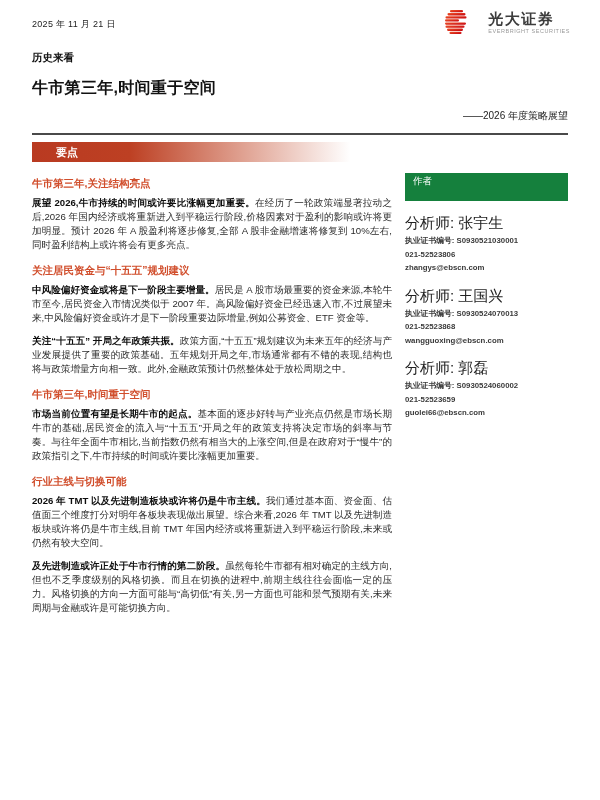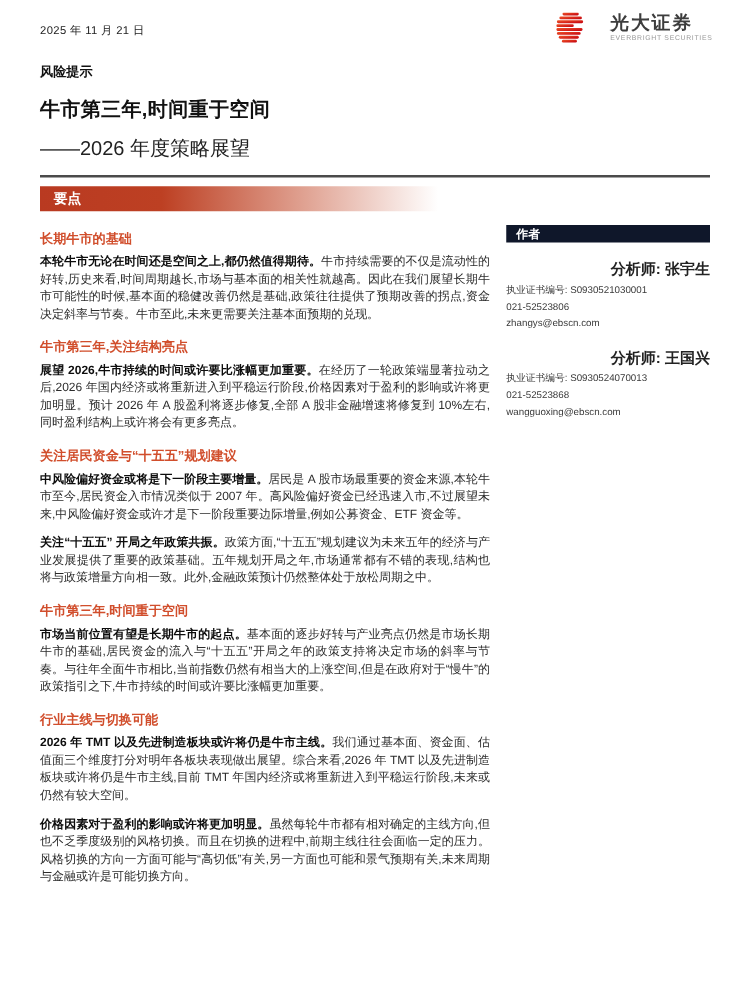--- a/index.html
+++ b/index.html
@@ -8,42 +8,42 @@
   .page {
     width:600px; height:800px; margin:0 auto; background:#ffffff;
     position:relative; padding:14px 32px 0 32px; overflow:hidden;
   }
   .date { font-size:9px; color:#222222; letter-spacing:0.3px; margin-top:4px; }
   .logo { position:absolute; top:10px; right:30px; display:flex; align-items:flex-start; gap:19px; }
   .logo-text .cn { font-size:15px; font-weight:bold; color:#3d3d3d; letter-spacing:1.5px; line-height:17px; }
   .logo-text .en { font-size:5.5px; color:#999999; letter-spacing:0.55px; margin-top:1px; }
   .category { margin-top:20px; font-size:10.5px; font-weight:bold; color:#111111; }
   .title { margin-top:13px; font-size:16px; font-weight:bold; color:#111111; letter-spacing:0.3px; }
-  .subtitle { margin-top:10px; font-size:16px; color:#222222; }
+  .subtitle { margin-top:10px; font-size:10px; color:#222222;text-align:right; }
   .divider { margin-top:10px; border-top:2px solid #4a4a4a; }
   .keypoints-banner {
     margin-top:7px; width:325px; height:20px; line-height:20px;
-    padding-left:11px; color:#ffffff; font-size:11px; font-weight:bold;
+    padding-left:24px; color:#ffffff; font-size:11px; font-weight:bold;
     background:linear-gradient(90deg,#b93a21 0%,#bd4023 30%,rgba(198,85,56,0.55) 65%,rgba(255,255,255,0) 98%);
   }
   .columns { display:flex; margin-top:9px; }
   .main-col { width:360px; }
   .gap-col { width:13px; }
   .side-col { width:163px; }
   .sec-h { font-size:10.5px; font-weight:bold; color:#d14e2c; margin:12px 0 5px 0; }
   section:first-child .sec-h { margin-top:6px; }
   .para { font-size:9.6px; line-height:14px; color:#2b2b2b; text-align:justify; margin-bottom:9px; }
   .para b { color:#0d0d0d; }
   .authors-banner {
-    background:#0f172a; color:#ffffff; font-size:9.5px; font-weight:bold;
-    height:14px; line-height:15px; padding-left:8px; margin-top:2px;
+    background:#15803d; color:#ffffff; font-size:9.5px; font-weight:normal;
+    height:28px; line-height:15px; padding-left:8px; margin-top:2px;
   }
   .analyst { margin-top:13px; }
-  .analyst-name { font-size:12px; font-weight:bold; color:#222222;text-align:right; }
-  .analyst-line { font-size:7.8px; color:#3a3a3a; line-height:11.5px; margin-top:2px; word-break:break-all; }
+  .analyst-name { font-size:15px; font-weight:normal; color:#222222; }
+  .analyst-line { font-size:7.8px; color:#3a3a3a; line-height:11.5px; margin-top:2px; word-break:break-all;font-weight:bold; }
 </style>
 </head>
 <body>
 
 <div class="page">
 
   <div class="date">2025 年 11 月 21 日</div>
 
   <div class="logo">
     <span>
@@ -65,59 +65,55 @@
           <rect x="4.5" y="21.7" width="12" height="2.3" rx="1.1"></rect>
         </g>
       </svg>
     </span>
     <div class="logo-text">
       <div class="cn">光大证券</div>
       <div class="en">EVERBRIGHT SECURITIES</div>
     </div>
   </div>
 
-  <div class="category">风险提示</div>
+  <div class="category">历史来看</div>
   <h1 class="title">牛市第三年,时间重于空间</h1>
   <div class="subtitle">——2026 年度策略展望</div>
 
   <div class="divider"></div>
 
   <div class="keypoints-banner">
     <span>要点</span>
   </div>
 
   <div class="columns">
 
     <div class="main-col">
 
-      <section>
-        <h2 class="sec-h">长期牛市的基础</h2>
-        <p class="para"><b>本轮牛市无论在时间还是空间之上,都仍然值得期待。</b><span>牛市持续需要的不仅是流动性的好转,历史来看,时间周期越长,市场与基本面的相关性就越高。因此在我们展望长期牛市可能性的时候,基本面的稳健改善仍然是基础,政策往往提供了预期改善的拐点,资金决定斜率与节奏。牛市至此,未来更需要关注基本面预期的兑现。</span></p>
-      </section>
 
       <section>
         <h2 class="sec-h">牛市第三年,关注结构亮点</h2>
         <p class="para"><b>展望 2026,牛市持续的时间或许要比涨幅更加重要。</b><span>在经历了一轮政策端显著拉动之后,2026 年国内经济或将重新进入到平稳运行阶段,价格因素对于盈利的影响或许将更加明显。预计 2026 年 A 股盈利将逐步修复,全部 A 股非金融增速将修复到 10%左右,同时盈利结构上或许将会有更多亮点。</span></p>
       </section>
 
       <section>
         <h2 class="sec-h">关注居民资金与“十五五”规划建议</h2>
         <p class="para"><b>中风险偏好资金或将是下一阶段主要增量。</b><span>居民是 A 股市场最重要的资金来源,本轮牛市至今,居民资金入市情况类似于 2007 年。高风险偏好资金已经迅速入市,不过展望未来,中风险偏好资金或许才是下一阶段重要边际增量,例如公募资金、ETF 资金等。</span></p>
         <p class="para"><b>关注“十五五” 开局之年政策共振。</b><span>政策方面,“十五五”规划建议为未来五年的经济与产业发展提供了重要的政策基础。五年规划开局之年,市场通常都有不错的表现,结构也将与政策增量方向相一致。此外,金融政策预计仍然整体处于放松周期之中。</span></p>
       </section>
 
       <section>
         <h2 class="sec-h">牛市第三年,时间重于空间</h2>
         <p class="para"><b>市场当前位置有望是长期牛市的起点。</b><span>基本面的逐步好转与产业亮点仍然是市场长期牛市的基础,居民资金的流入与“十五五”开局之年的政策支持将决定市场的斜率与节奏。与往年全面牛市相比,当前指数仍然有相当大的上涨空间,但是在政府对于“慢牛”的政策指引之下,牛市持续的时间或许要比涨幅更加重要。</span></p>
       </section>
 
       <section>
         <h2 class="sec-h">行业主线与切换可能</h2>
         <p class="para"><b>2026 年 TMT 以及先进制造板块或许将仍是牛市主线。</b><span>我们通过基本面、资金面、估值面三个维度打分对明年各板块表现做出展望。综合来看,2026 年 TMT 以及先进制造板块或许将仍是牛市主线,目前 TMT 年国内经济或将重新进入到平稳运行阶段,未来或仍然有较大空间。</span></p>
-        <p class="para"><b>价格因素对于盈利的影响或许将更加明显。</b><span>虽然每轮牛市都有相对确定的主线方向,但也不乏季度级别的风格切换。而且在切换的进程中,前期主线往往会面临一定的压力。风格切换的方向一方面可能与“高切低”有关,另一方面也可能和景气预期有关,未来周期与金融或许是可能切换方向。</span></p>
+        <p class="para"><b>及先进制造或许正处于牛市行情的第二阶段。</b><span>虽然每轮牛市都有相对确定的主线方向,但也不乏季度级别的风格切换。而且在切换的进程中,前期主线往往会面临一定的压力。风格切换的方向一方面可能与“高切低”有关,另一方面也可能和景气预期有关,未来周期与金融或许是可能切换方向。</span></p>
       </section>
 
 
     </div>
 
     <div class="gap-col"></div>
 
     <aside class="side-col">
       <div class="authors-banner">作者</div>
 
@@ -128,17 +124,23 @@
         <div class="analyst-line">zhangys@ebscn.com</div>
       </div>
 
       <div class="analyst">
         <div class="analyst-name"><span>分析师:</span> <span>王国兴</span></div>
         <div class="analyst-line"><span>执业证书编号:</span> <span>S0930524070013</span></div>
         <div class="analyst-line">021-52523868</div>
         <div class="analyst-line">wangguoxing@ebscn.com</div>
       </div>
 
+      <div class="analyst">
+        <div class="analyst-name"><span>分析师:</span> <span>郭磊</span></div>
+        <div class="analyst-line"><span>执业证书编号:</span> <span>S0930524060002</span></div>
+        <div class="analyst-line">021-52523659</div>
+        <div class="analyst-line">guolei66@ebscn.com</div>
+      </div>
 
     </aside>
 
   </div>
 </div>
 
 </body></html>

